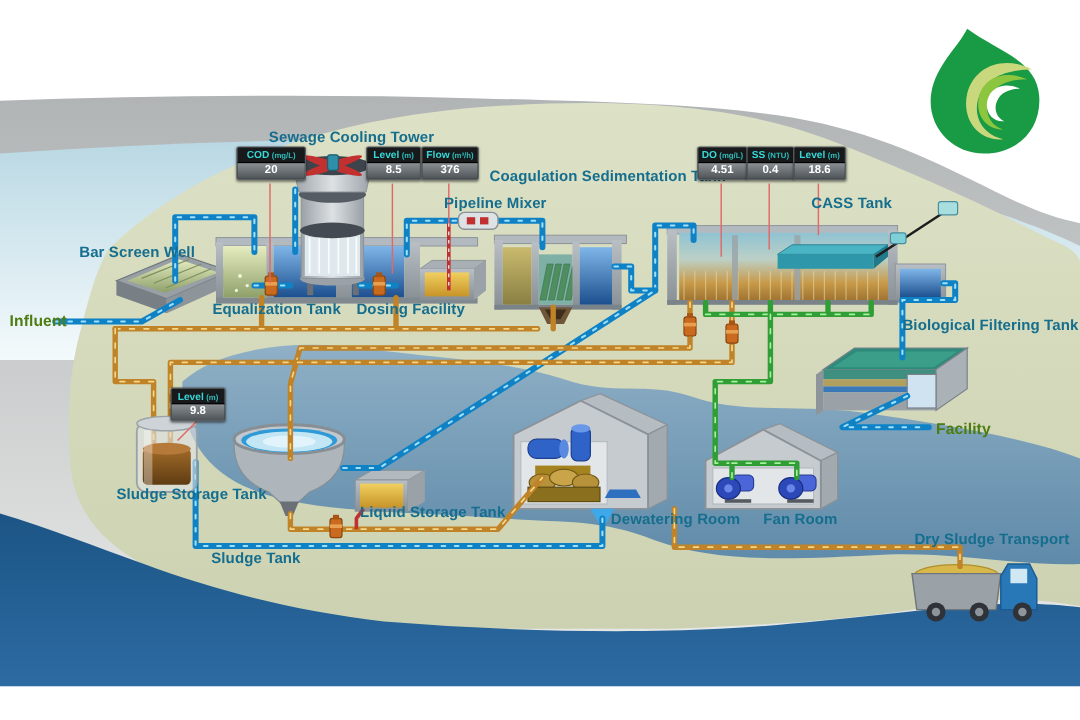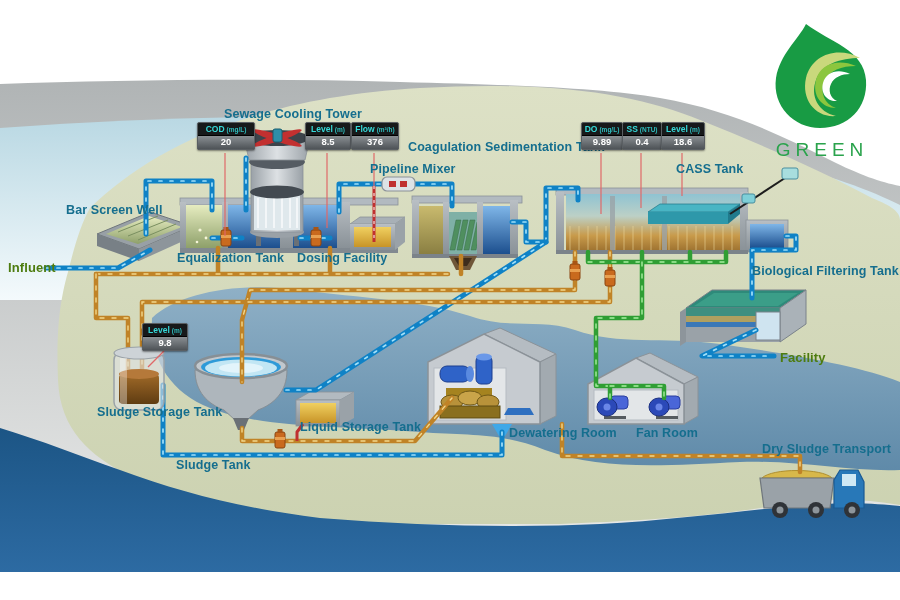--- a/index.html
+++ b/index.html
@@ -400,30 +400,29 @@
 <div class="badge" style="left:305px;top:122px;width:44px;">
   <div class="bhdr"><span>Level</span><span class="bunit">(m)</span></div>
   <div class="bval">8.5</div>
 </div>
 <div class="badge" style="left:351px;top:122px;width:46px;">
   <div class="bhdr"><span>Flow</span><span class="bunit">(m³/h)</span></div>
   <div class="bval">376</div>
 </div>
 <div class="badge" style="left:581px;top:122px;width:40px;">
   <div class="bhdr"><span>DO</span><span class="bunit">(mg/L)</span></div>
-  <div class="bval">9.89</div>
+  <div class="bval">4.51</div>
 </div>
 <div class="badge" style="left:622px;top:122px;width:38px;">
   <div class="bhdr"><span>SS</span><span class="bunit">(NTU)</span></div>
   <div class="bval">0.4</div>
 </div>
 <div class="badge" style="left:661px;top:122px;width:42px;">
   <div class="bhdr"><span>Level</span><span class="bunit">(m)</span></div>
   <div class="bval">18.6</div>
 </div>
 <div class="badge" style="left:142px;top:323px;width:44px;">
   <div class="bhdr"><span>Level</span><span class="bunit">(m)</span></div>
   <div class="bval">9.8</div>
 </div>
 
-<div class="logo-text">GREEN</div>
 
 </div>
 
 </body></html>

